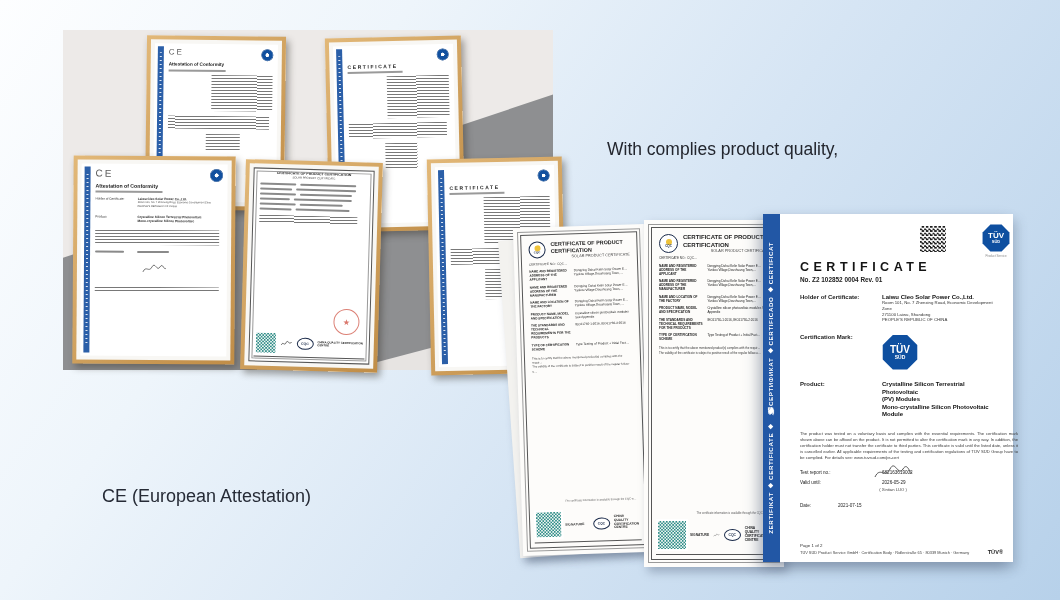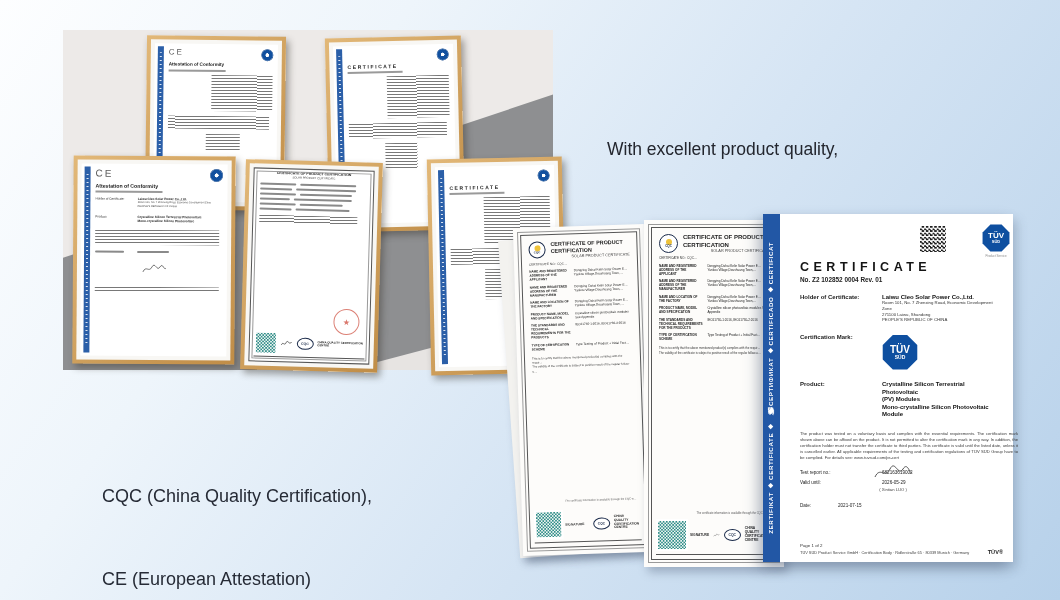--- a/index.html
+++ b/index.html
@@ -430,22 +430,21 @@
         <div class="tpage">Page 1 of 2</div>
         <div class="tfline">
           <span class="a">TÜV SÜD Product Service GmbH · Certification Body · Ridlerstraße 65 · 80339 Munich · Germany</span>
           <span class="b">TÜV®</span>
         </div>
       </div>
     </div>
   </div>
 
   <div class="intro">
-    <div>With excellent product quality,</div>
+    <div>With complies product quality,</div>
   </div>
   <div class="outro">
-    <div>CQC (China Quality Certification),</div>
     <div>CE (European Attestation)</div>
     
     
   </div>
 
 </div>
 
 </body></html>

